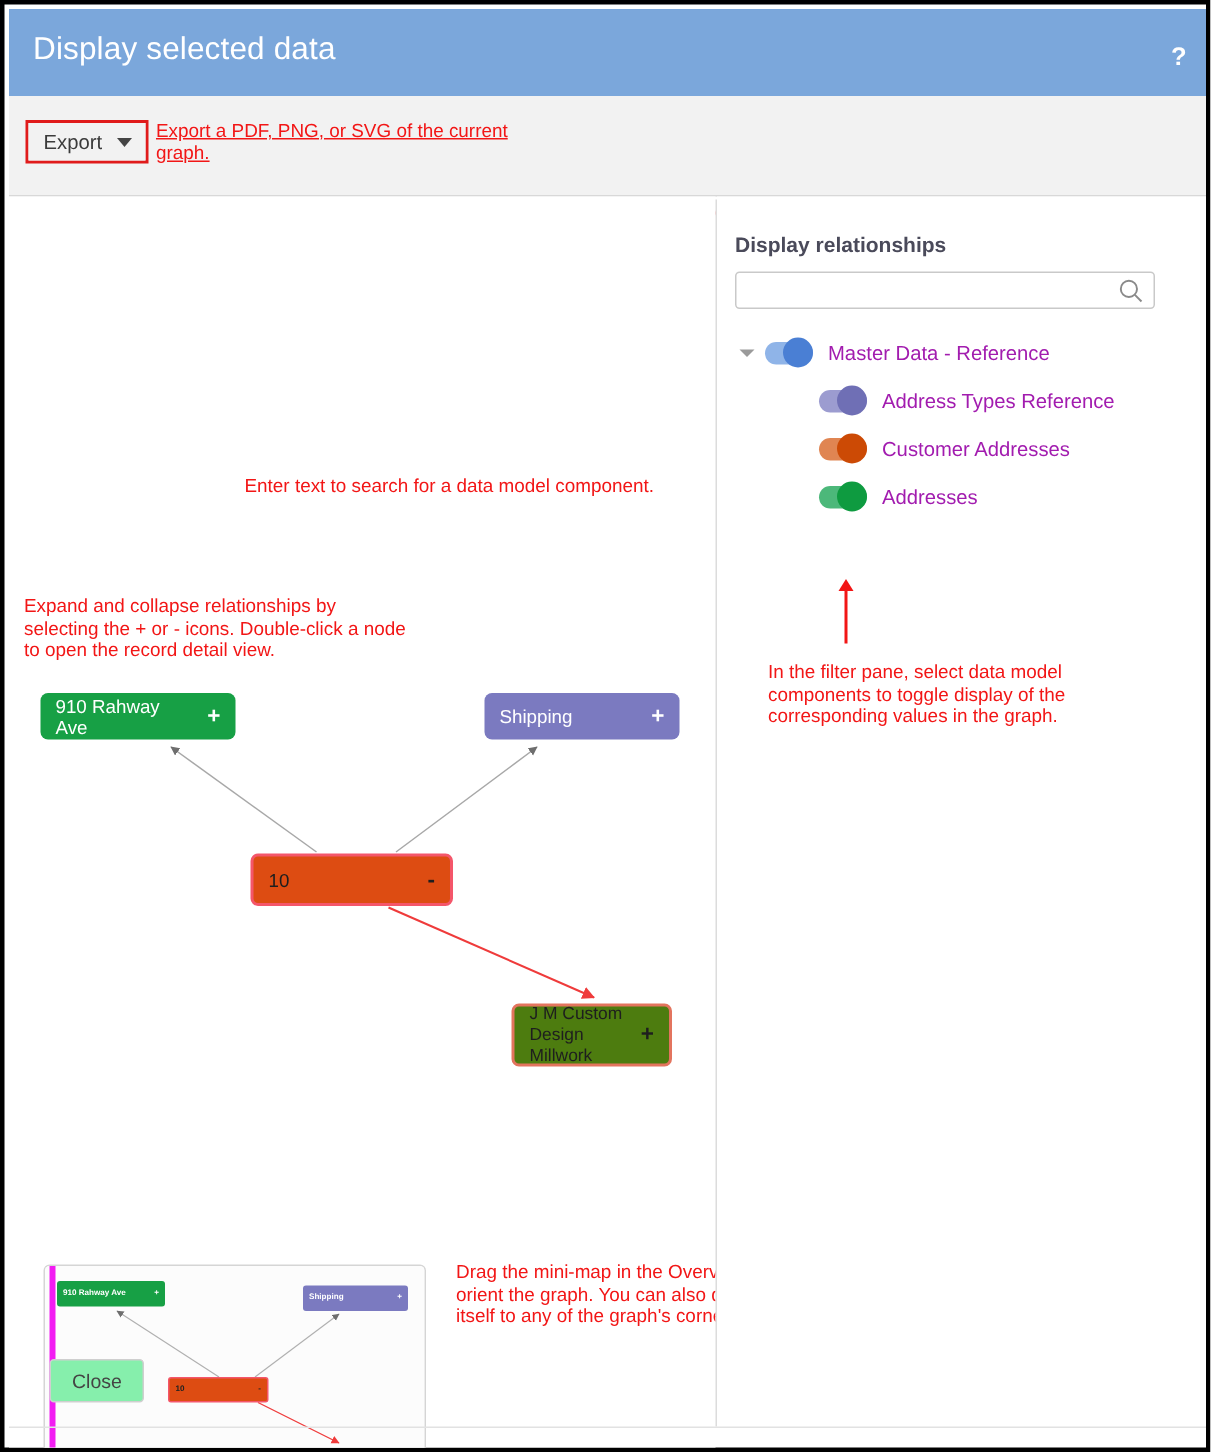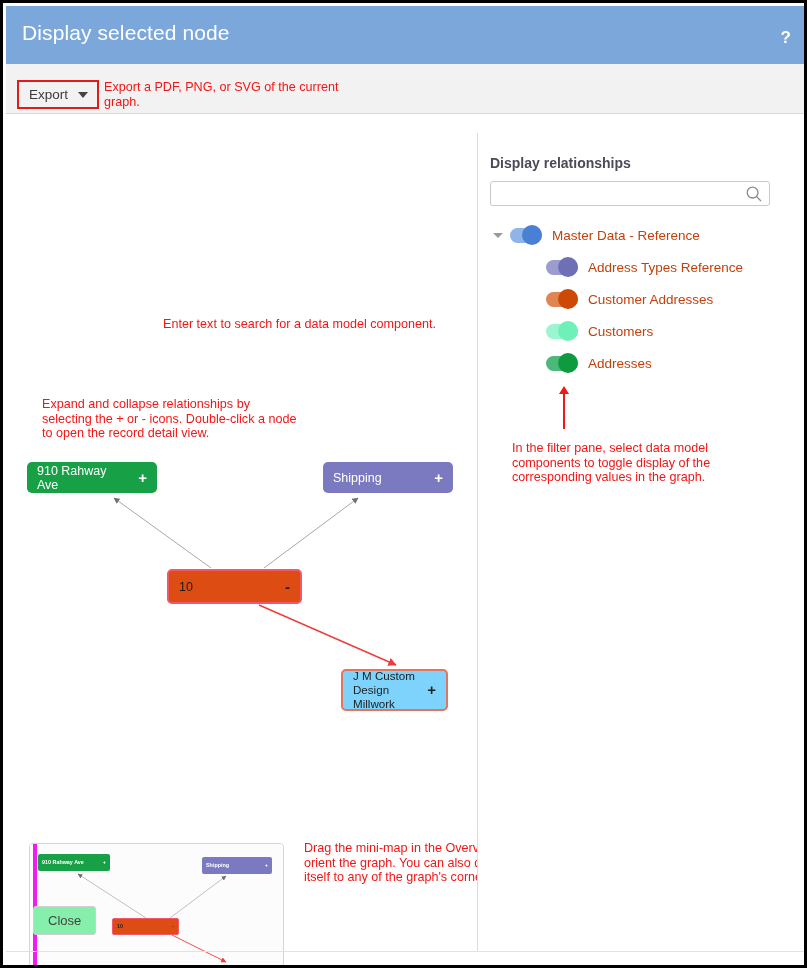--- a/index.html
+++ b/index.html
@@ -34,21 +34,21 @@
   }
   .titlebar .help {
     position: absolute; right: 16px; top: 22px;
     font-size: 17px; font-weight: bold; color: #ffffff;
     cursor: pointer;
   }
 
   
   .toolband {
     position: absolute; left: 3px; top: 61px;
-    width: 801px; height: 50px;
+    width: 801px; height: 67px;
     background: #f2f2f2;
     border-bottom: 1px solid #d8d8d8;
     box-sizing: border-box;
   }
   .export-wrap {
     position: absolute; left: 11px; top: 16px;
     border: 2px solid #e01b1b;
     padding: 0;
     background: #f2f2f2;
   }
@@ -61,21 +61,21 @@
     white-space: nowrap;
   }
   .caret-down {
     width: 0; height: 0;
     border-left: 5px solid transparent;
     border-right: 5px solid transparent;
     border-top: 6px solid #444;
   }
   .ann { color: #f21616; font-size: 12.6px; line-height: 14.6px; }
   .ann-export {
-    position: absolute; left: 98px; top: 16px; width: 250px;
+    position: absolute; left: 98px; top: 16px; width: 250px; text-decoration: underline;
   }
   .ann-tools {
     position: absolute; left: 364px; top: 70px; width: 205px;
   }
   .iconbar {
     position: absolute; left: 557px; top: 81px;
     width: 223px; height: 38px;
     border: 2px solid #e01b1b;
     box-sizing: border-box;
     display: flex; align-items: center; justify-content: space-around;
@@ -121,21 +121,21 @@
     padding: 0 6px; font-size: 12.5px;
     font-family: "Liberation Sans", sans-serif;
   }
   .fp-search .mag {
     position: absolute; right: 6px; top: 3px;
   }
   .tree { position: absolute; left: 12px; top: 88px; width: 305px; }
   .trow {
     display: flex; align-items: center;
     height: 32px;
-    font-size: 13.5px; color: #c2410c;
+    font-size: 13.5px; color: #a21caf;
   }
   .tw-caret {
     width: 16px; height: 16px; display: flex; align-items: center; justify-content: center;
     cursor: pointer;
   }
   .caret-sm {
     width: 0; height: 0;
     border-left: 5px solid transparent;
     border-right: 5px solid transparent;
     border-top: 5px solid #9a9a9a;
@@ -160,41 +160,41 @@
   .arrow-up::before {
     content: ""; position: absolute; left: -4px; top: -7px;
     width: 0; height: 0;
     border-left: 5px solid transparent;
     border-right: 5px solid transparent;
     border-bottom: 8px solid #f21616;
   }
 
   
   .ann-search { position: absolute; left: 157px; top: 186px; width: 320px; }
-  .ann-expand { position: absolute; left: 36px; top: 266px; width: 260px; }
+  .ann-expand { position: absolute; left: 10px; top: 266px; width: 260px; }
   .ann-red     { position: absolute; left: 110px; top: 514px; width: 200px; }
   .ann-overview{ position: absolute; left: 298px; top: 710px; width: 260px; }
 
   
   .node {
     position: absolute;
     border-radius: 5px;
     box-sizing: border-box;
     display: flex; align-items: center;
     padding: 0 10px;
     font-size: 12.5px;
     cursor: pointer;
     justify-content: space-between;
   }
   .node .pm { font-size: 15px; font-weight: bold; padding-left: 8px; }
 
   .n-rahway  { left: 21px;  top: 331px; width: 130px; height: 31px; background:#17a045; color:#fff; }
   .n-ship    { left: 317px; top: 331px; width: 130px; height: 31px; background:#7b7ac0; color:#fff; }
   .n-ten     { left: 161px; top: 438px; width: 135px; height: 35px; background:#dd4c12; color:#1e1e1e; border:2px solid #f4566a; }
-  .n-jm      { left: 335px; top: 538px; width: 107px; height: 42px; background:#7dd3fc; color:#1e1e1e; border:2px solid #e3745e; font-size:11.6px; line-height:14px; }
+  .n-jm      { left: 335px; top: 538px; width: 107px; height: 42px; background:#4d7c0f; color:#1e1e1e; border:2px solid #e3745e; font-size:11.6px; line-height:14px; }
 
   .edges { position: absolute; left: 0; top: 0; width: 471px; height: 837px; pointer-events: none; }
 
   
   .overview {
     position: absolute; left: 23px; top: 712px;
     width: 255px; height: 185px;
     border: 1px solid #d5d5d5; border-radius: 4px;
     background: #fafafa; overflow: hidden;
     box-sizing: border-box;
@@ -229,21 +229,21 @@
   .footerline {
     position: absolute; left: 3px; top: 948px; width: 801px; height: 1px; background: #e2e2e2;
   }
 </style>
 </head>
 <body>
 
 <div id="app">
 
   <div class="titlebar">
-    <div class="title">Display selected node</div>
+    <div class="title">Display selected data</div>
     <div class="help">?</div>
   </div>
 
   <div class="toolband">
 
     <div class="export-wrap">
       <div class="export-btn">
         <span>Export</span>
         <span class="caret-down"></span>
       </div>
@@ -393,26 +393,20 @@
         <span class="tlabel">Address Types Reference</span>
       </div>
 
       <div class="trow" style="padding-left:56px">
         <span class="toggle" style="background:#e08552;margin:0 10px 0 0">
           <span class="knob" style="background:#cc4a05"></span>
         </span>
         <span class="tlabel">Customer Addresses</span>
       </div>
 
-      <div class="trow" style="padding-left:56px">
-        <span class="toggle" style="background:#9af5d0;margin:0 10px 0 0">
-          <span class="knob" style="background:#6ef0b8"></span>
-        </span>
-        <span class="tlabel">Customers</span>
-      </div>
 
       <div class="trow" style="padding-left:56px">
         <span class="toggle" style="background:#4cb87a;margin:0 10px 0 0">
           <span class="knob" style="background:#0e9b40"></span>
         </span>
         <span class="tlabel">Addresses</span>
       </div>
     </div>
 
     <div class="arrow-up"></div>

